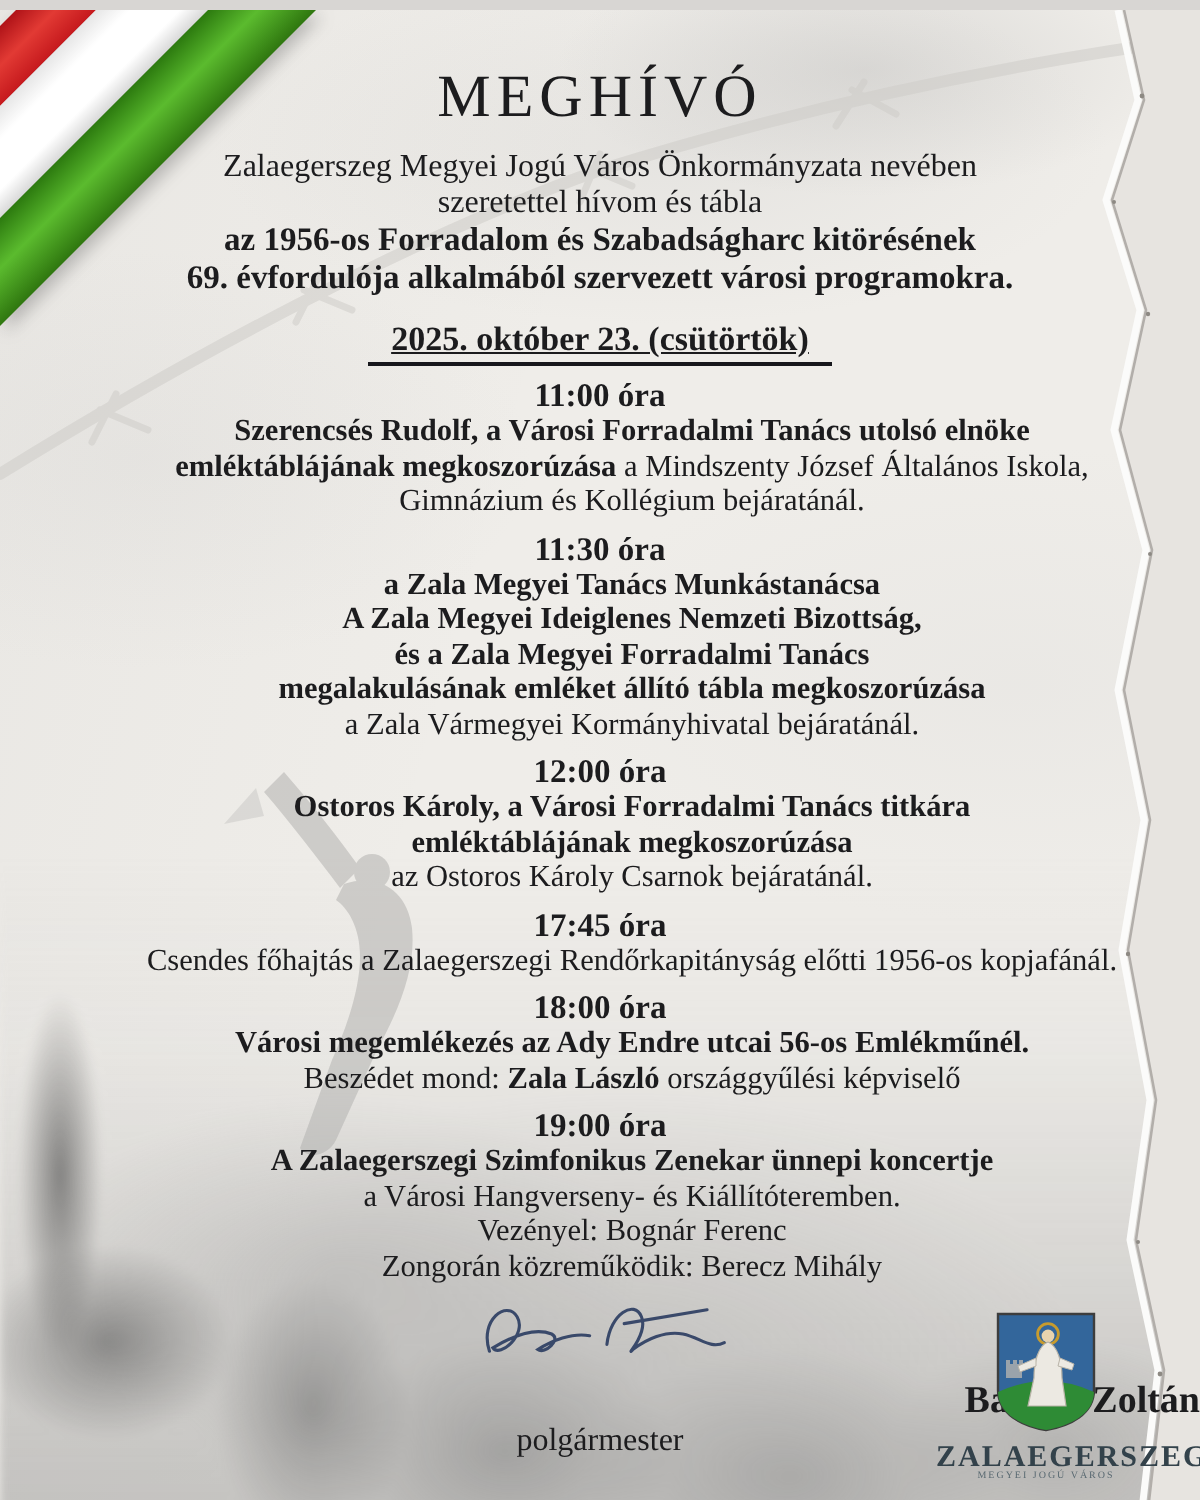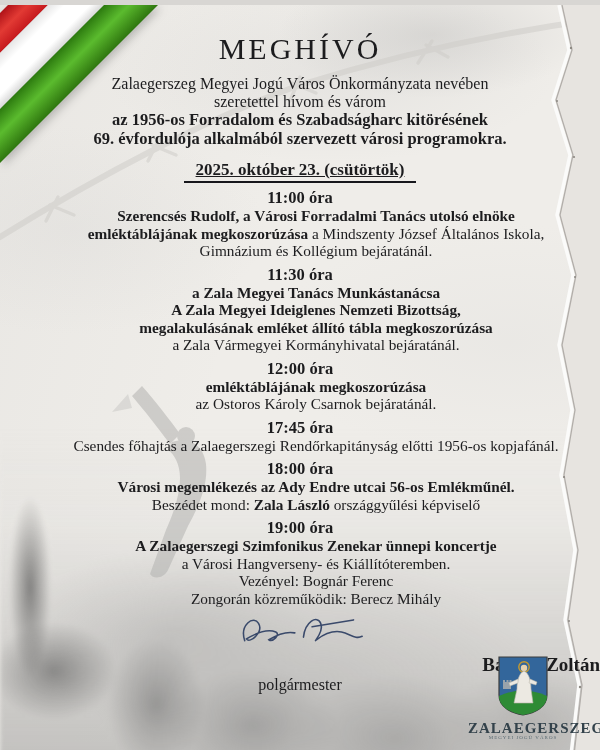--- a/index.html
+++ b/index.html
@@ -123,21 +123,21 @@
     <polygon points="8,0 48,0 0,48 0,8" fill="url(#gRed)"></polygon>
     <polygon points="48,0 104,0 0,104 0,48" fill="url(#gWhite)"></polygon>
     <polygon points="104,0 158,0 0,158 0,104" fill="url(#gGreen)"></polygon>
   </svg>
 
   <div class="content">
     <div class="title">MEGHÍVÓ</div>
 
     <div class="intro">
       <div class="l">Zalaegerszeg Megyei Jogú Város Önkormányzata nevében</div>
-      <div class="l">szeretettel hívom és várom</div>
+      <div class="l">szeretettel hívom és tábla</div>
       <div class="lb">az 1956-os Forradalom és Szabadságharc kitörésének</div>
       <div class="lb">69. évfordulója alkalmából szervezett városi programokra.</div>
     </div>
 
     <div class="date-wrap">
       <span class="date">2025. október 23. (csütörtök)</span>
     </div>
 
     <div class="events">
 
@@ -145,26 +145,28 @@
         <div class="time">11:00 óra</div>
         <div class="line"><span class="b">Szerencsés Rudolf, a Városi Forradalmi Tanács utolsó elnöke</span></div>
         <div class="line"><span class="b">emléktáblájának megkoszorúzása</span><span> a Mindszenty József Általános Iskola,</span></div>
         <div class="line"><span>Gimnázium és Kollégium bejáratánál.</span></div>
       </div>
 
       <div class="event">
         <div class="time">11:30 óra</div>
         <div class="line"><span class="b">a Zala Megyei Tanács Munkástanácsa</span></div>
         <div class="line"><span class="b">A Zala Megyei Ideiglenes Nemzeti Bizottság,</span></div>
+        <div class="line"><span class="b">és a Zala Megyei Forradalmi Tanács</span></div>
         <div class="line"><span class="b">megalakulásának emléket állító tábla megkoszorúzása</span></div>
         <div class="line"><span>a Zala Vármegyei Kormányhivatal bejáratánál.</span></div>
       </div>
 
       <div class="event">
         <div class="time">12:00 óra</div>
+        <div class="line"><span class="b">Ostoros Károly, a Városi Forradalmi Tanács titkára</span></div>
         <div class="line"><span class="b">emléktáblájának megkoszorúzása</span></div>
         <div class="line"><span>az Ostoros Károly Csarnok bejáratánál.</span></div>
       </div>
 
       <div class="event">
         <div class="time">17:45 óra</div>
         <div class="line"><span>Csendes főhajtás a Zalaegerszegi Rendőrkapitányság előtti 1956-os kopjafánál.</span></div>
       </div>
 
       <div class="event">

